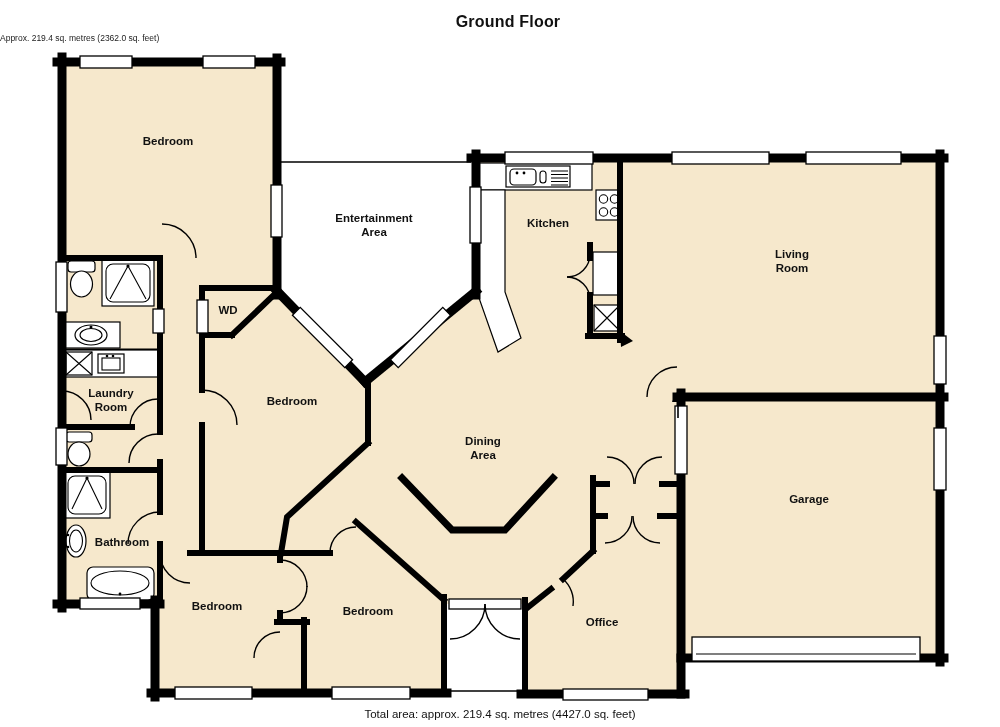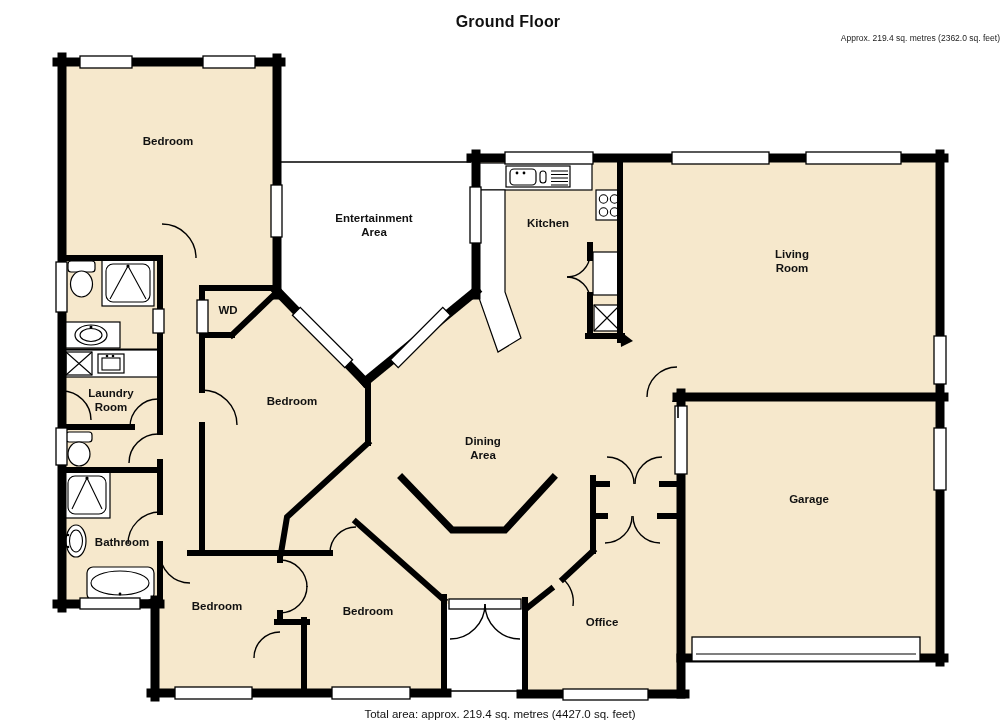--- a/index.html
+++ b/index.html
@@ -1,20 +1,20 @@
 <!DOCTYPE html>
 <html><head>
 <meta charset="utf-8">
 <style>
   html,body{margin:0;padding:0;background:#ffffff;}
   .page{position:relative;width:1000px;height:727px;background:#ffffff;overflow:hidden;
         font-family:"Liberation Sans",sans-serif;color:#111;}
   .title{position:absolute;top:13px;left:16px;right:0;text-align:center;
          font-size:16px;font-weight:bold;letter-spacing:.2px;}
-  .subtitle{position:absolute;top:33px;left:0;right:0;text-align:right;font-size:8.5px;color:#222;}
+  .subtitle{position:absolute;top:33px;left:0;right:0;text-align:left;font-size:8.5px;color:#222;}
   .footer{position:absolute;top:708px;left:0;right:0;text-align:center;font-size:11.5px;color:#111;}
   svg{position:absolute;top:0;left:0;}
   .floor{fill:#f6e8cc;stroke:none;}
   .openwhite{fill:#ffffff;stroke:none;}
   .w9{stroke:#000;stroke-width:9;fill:none;stroke-linecap:square;}
   .w7{stroke:#000;stroke-width:7;fill:none;stroke-linecap:square;}
   .w6{stroke:#000;stroke-width:6;fill:none;stroke-linecap:square;}
   .thin{stroke:#000;stroke-width:1.6;fill:none;}
   .thin2{stroke:#000;stroke-width:3;fill:none;}
   .win{fill:#fff;stroke:#000;stroke-width:1.3;}

